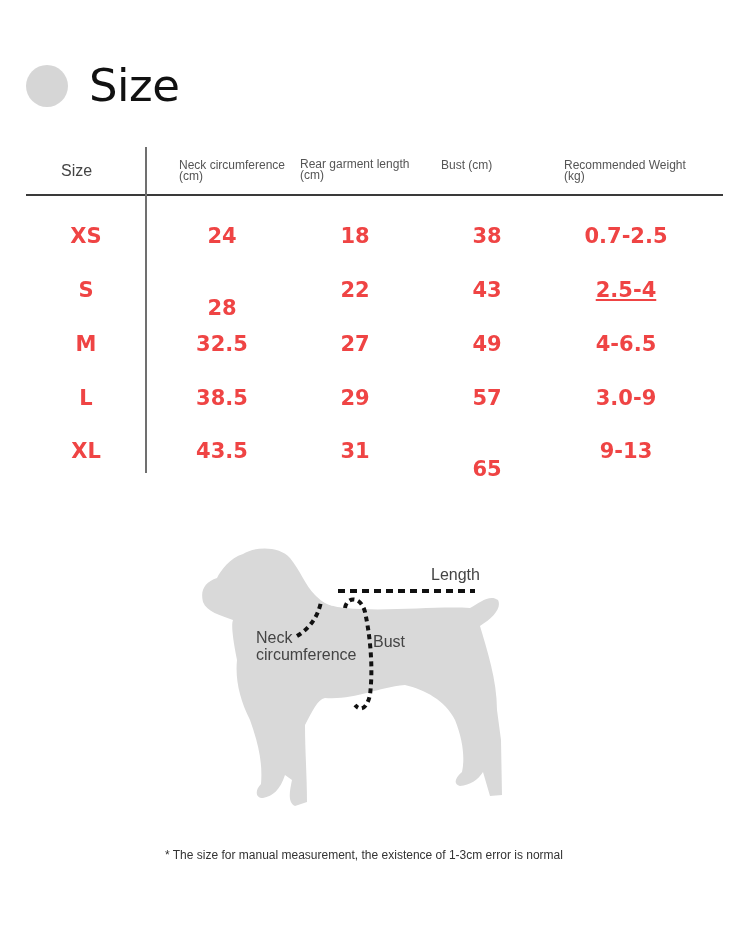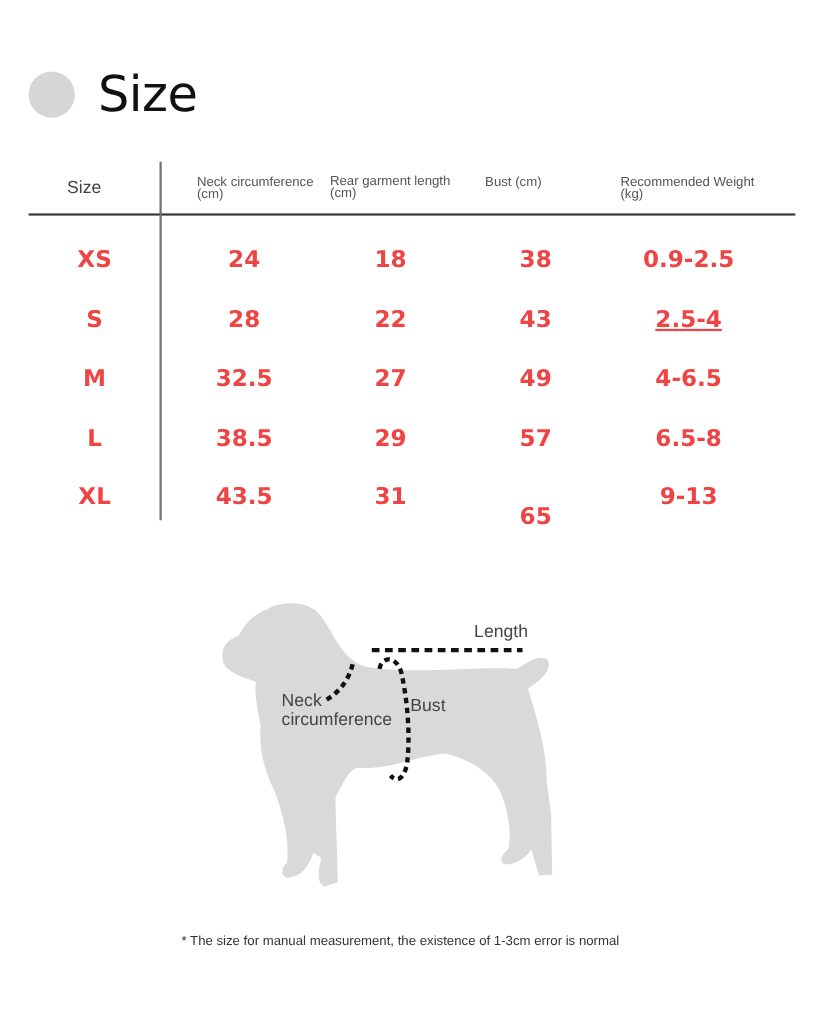--- a/index.html
+++ b/index.html
@@ -54,45 +54,45 @@
   </div>
 
   <div class="hrule"></div>
   <div class="vrule"></div>
 
   <div>
     <div class="cell" style="left:26px; top:223px;">XS</div>
     <div class="cell" style="left:162px; top:223px;">24</div>
     <div class="cell" style="left:295px; top:223px;">18</div>
     <div class="cell" style="left:427px; top:223px;">38</div>
-    <div class="cell" style="left:566px; top:223px;">0.9-2.5</div>
+    <div class="cell" style="left:566px; top:223px;">0.7-2.5</div>
   </div>
 
   <div>
     <div class="cell" style="left:26px; top:277px;">S</div>
-    <div class="cell" style="left:162px; top:277px;">28</div>
+    <div class="cell" style="left:162px; top:295px;">28</div>
     <div class="cell" style="left:295px; top:277px;">22</div>
     <div class="cell" style="left:427px; top:277px;">43</div>
     <div class="cell" style="left:566px; top:277px;text-decoration:underline;">2.5-4</div>
   </div>
 
   <div>
     <div class="cell" style="left:26px; top:331px;">M</div>
     <div class="cell" style="left:162px; top:331px;">32.5</div>
     <div class="cell" style="left:295px; top:331px;">27</div>
     <div class="cell" style="left:427px; top:331px;">49</div>
     <div class="cell" style="left:566px; top:331px;">4-6.5</div>
   </div>
 
   <div>
     <div class="cell" style="left:26px; top:385px;">L</div>
     <div class="cell" style="left:162px; top:385px;">38.5</div>
     <div class="cell" style="left:295px; top:385px;">29</div>
     <div class="cell" style="left:427px; top:385px;">57</div>
-    <div class="cell" style="left:566px; top:385px;">6.5-8</div>
+    <div class="cell" style="left:566px; top:385px;">3.0-9</div>
   </div>
 
   <div>
     <div class="cell" style="left:26px; top:438px;">XL</div>
     <div class="cell" style="left:162px; top:438px;">43.5</div>
     <div class="cell" style="left:295px; top:438px;">31</div>
     <div class="cell" style="left:427px; top:456px;">65</div>
     <div class="cell" style="left:566px; top:438px;">9-13</div>
   </div>
 </div>

